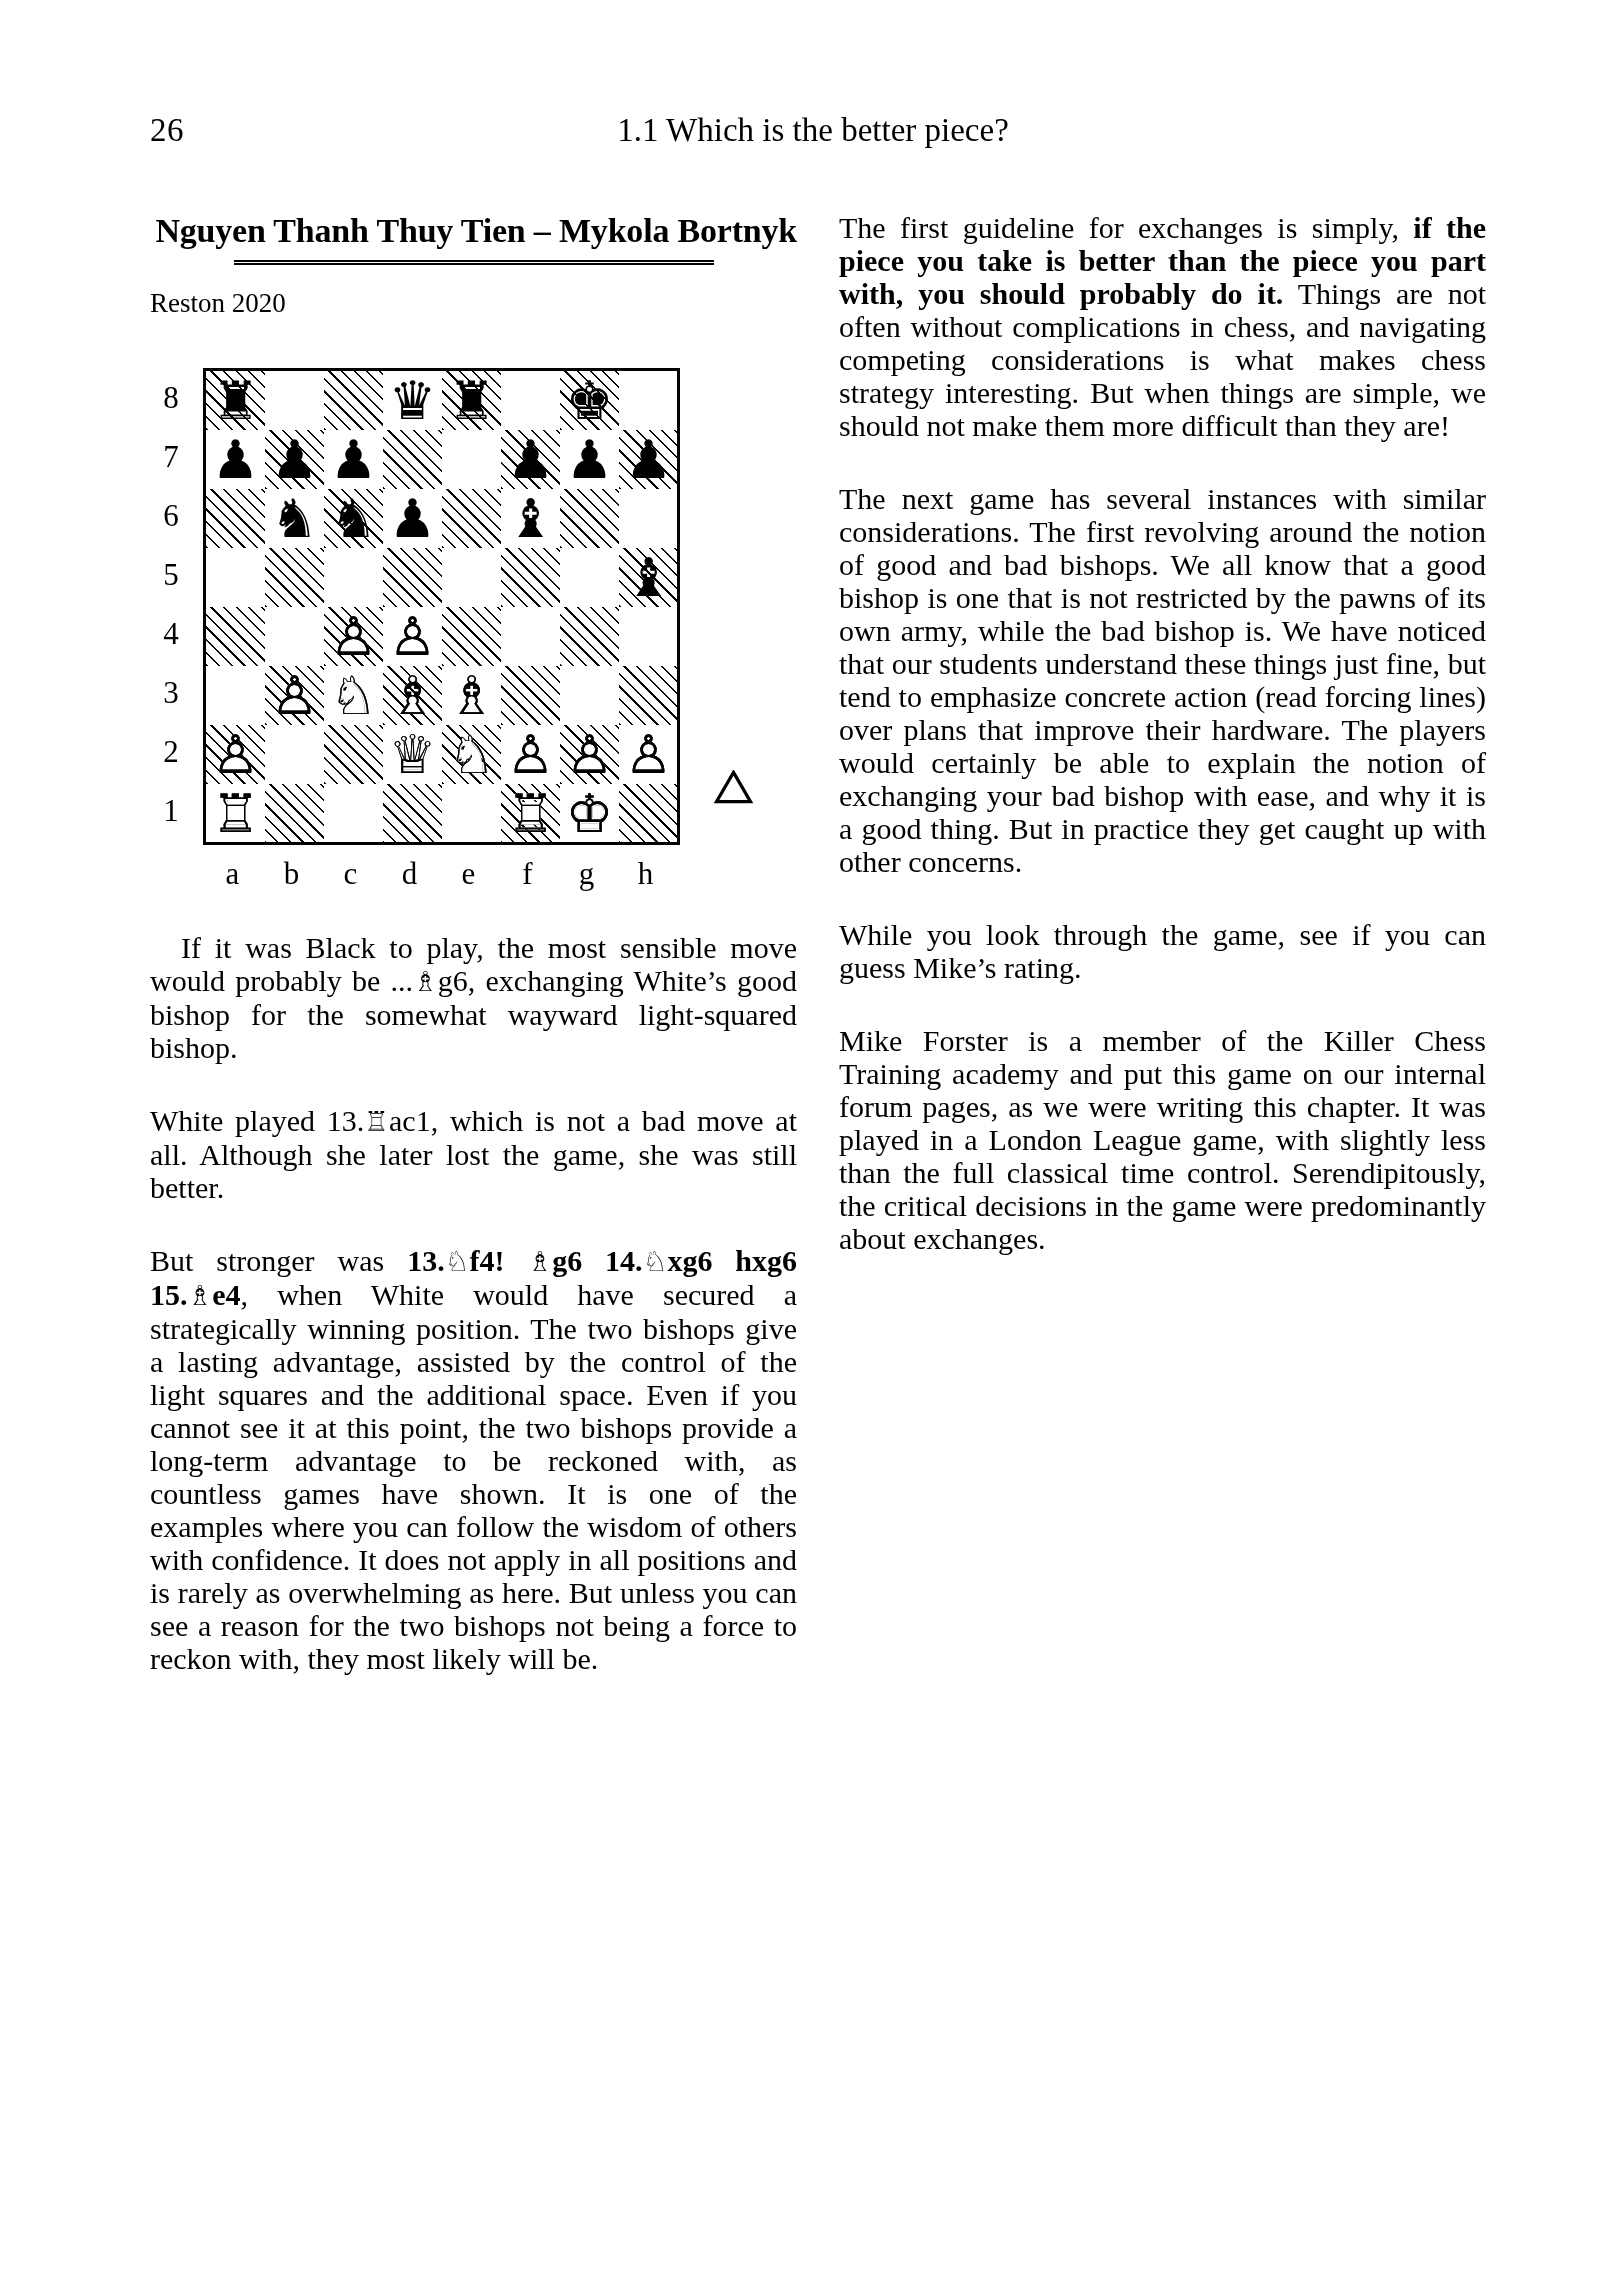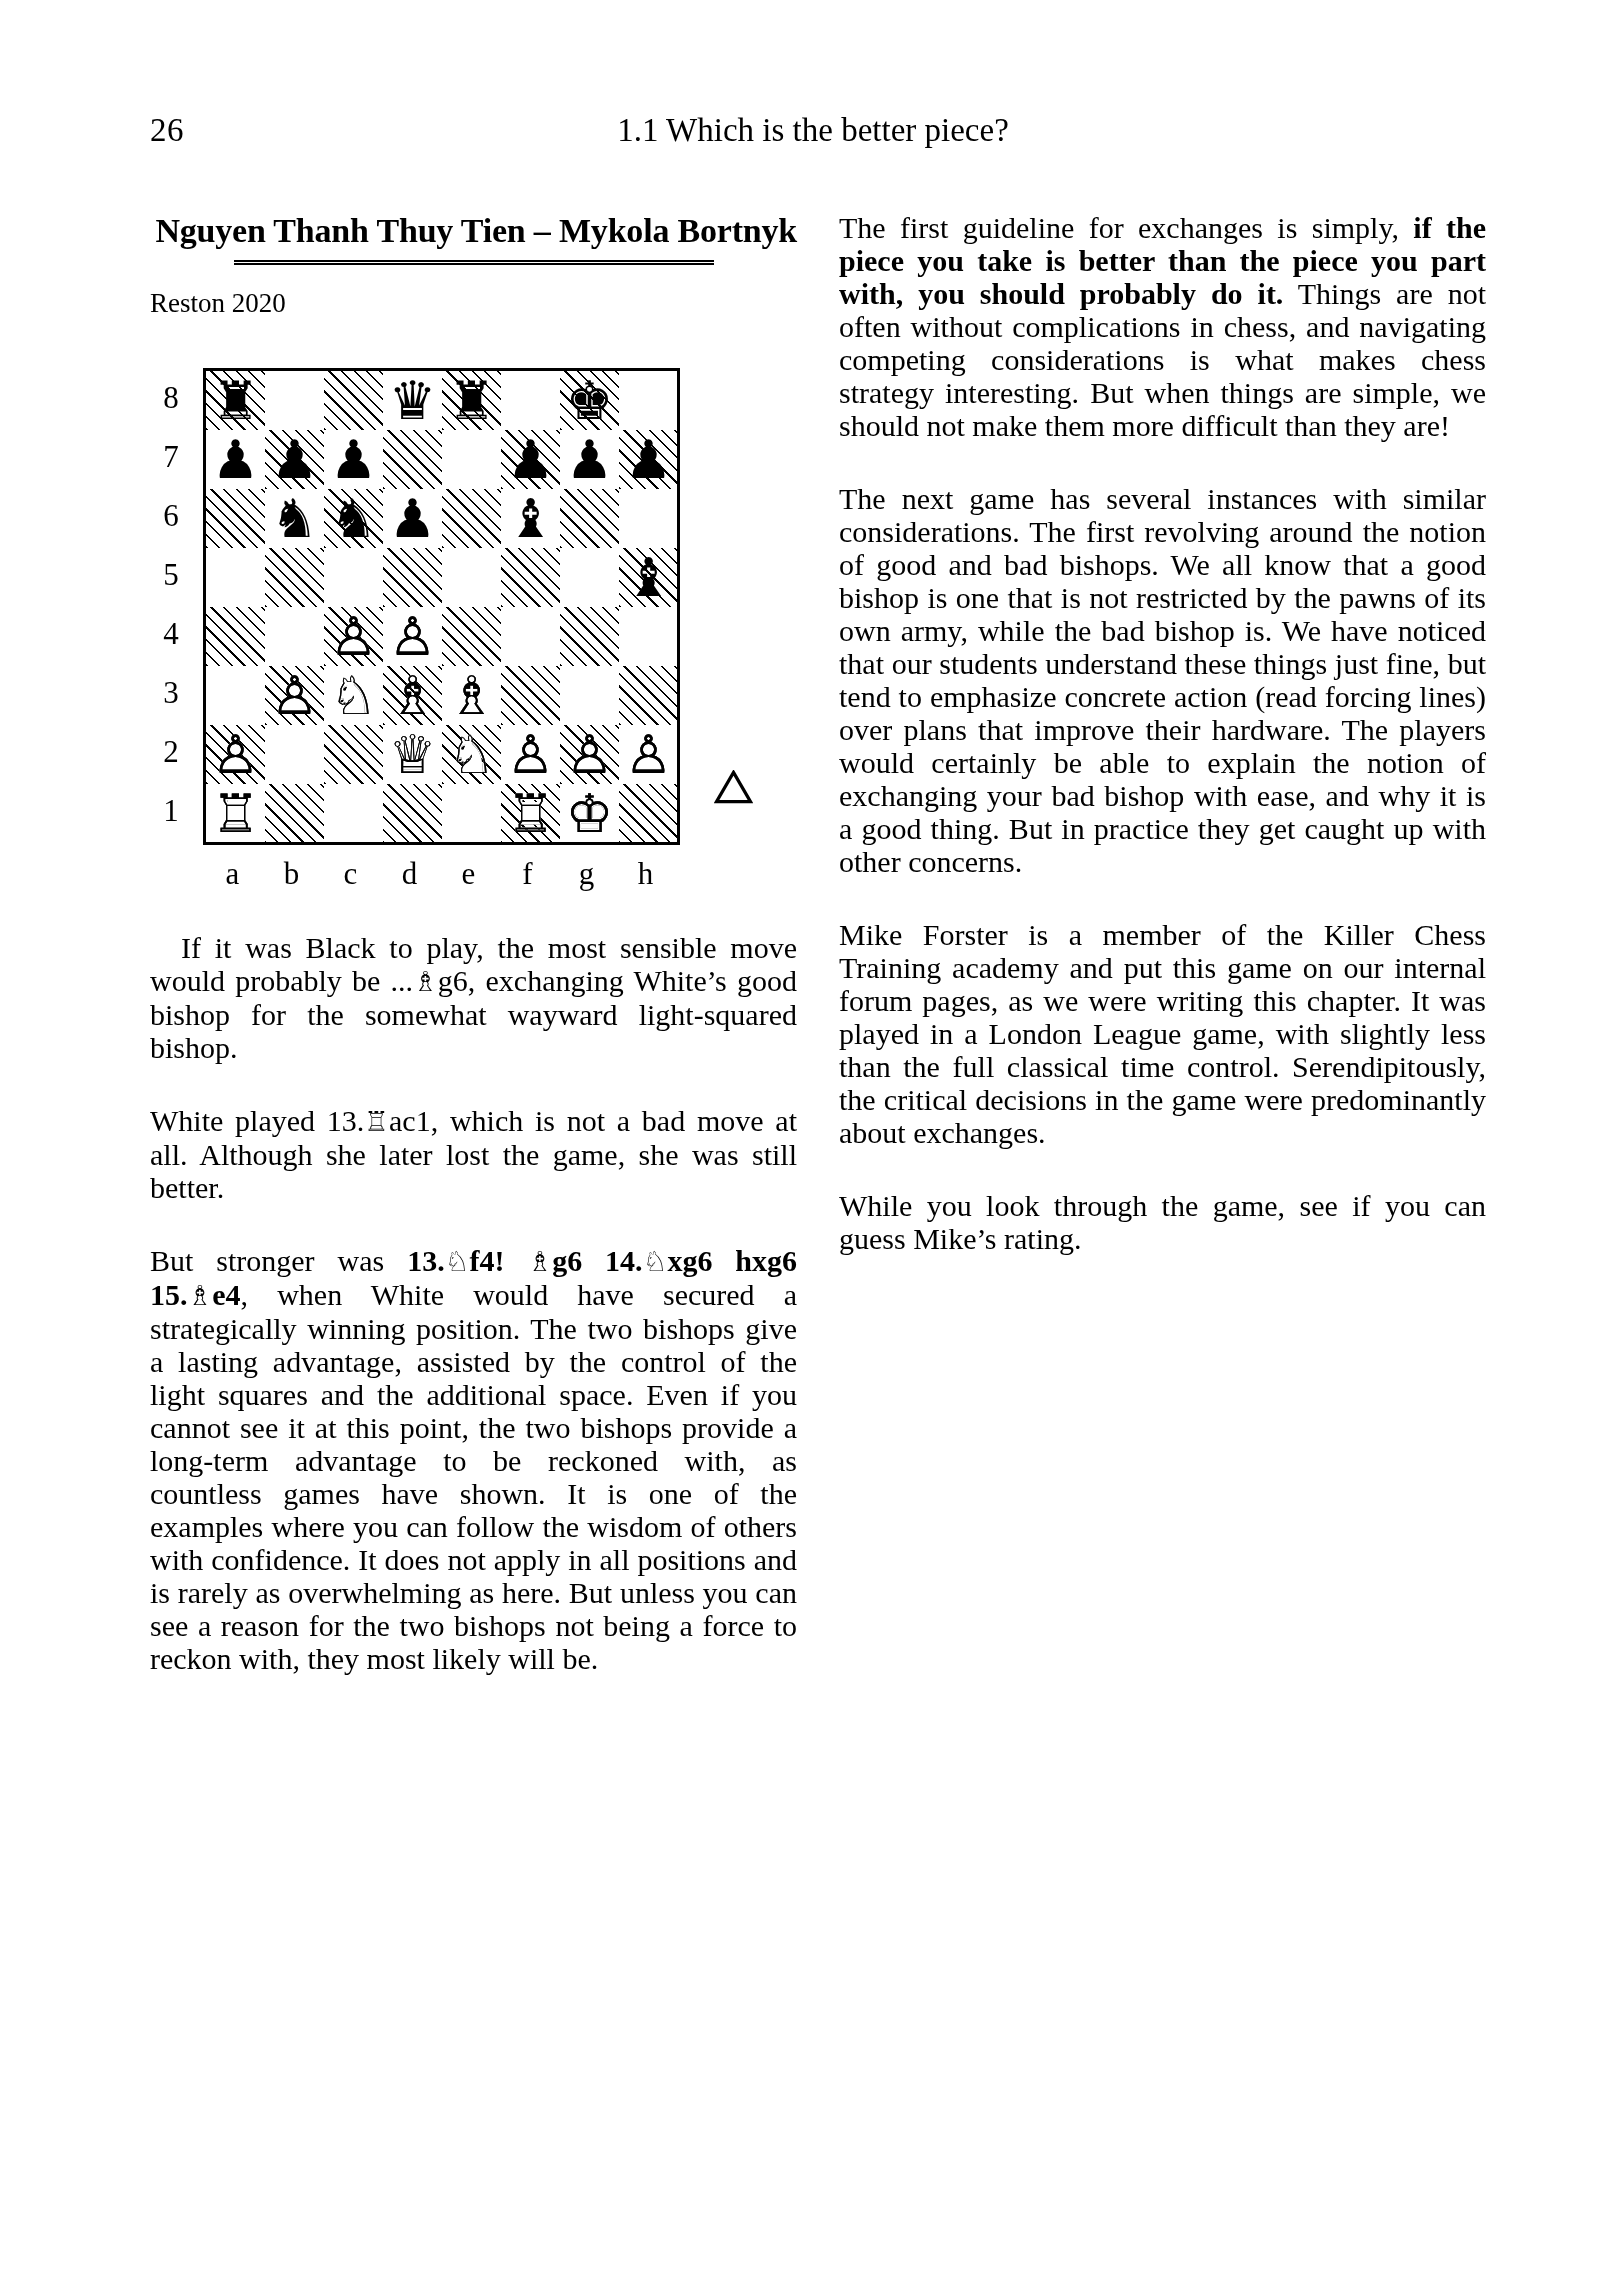--- a/index.html
+++ b/index.html
@@ -451,19 +451,19 @@
         <p class="body indent first-para"><span>If it was Black to play, the most sensible move would probably be ...</span><span class="pc">♗</span><span>g6, exchanging White’s good bishop for the somewhat wayward light-squared bishop.</span></p>
         <p class="body"><span>White played 13.</span><span class="pc">♖</span><span>ac1, which is not a bad move at all. Although she later lost the game, she was still better.</span></p>
         <p class="body"><span>But stronger was </span><span style="font-weight: bold;">13.</span><span class="pc" style="font-weight: bold;">♘</span><span style="font-weight: bold;">f4! </span><span class="pc" style="font-weight: bold;">♗</span><span style="font-weight: bold;">g6 14.</span><span class="pc" style="font-weight: bold;">♘</span><span style="font-weight: bold;">xg6 hxg6 15.</span><span class="pc" style="font-weight: bold;">♗</span><span style="font-weight: bold;">e4</span><span>, when White would have secured a strategically winning position. The two bishops give a lasting advantage, assisted by the control of the light squares and the additional space. Even if you cannot see it at this point, the two bishops provide a long-term advantage to be reckoned with, as countless games have shown. It is one of the examples where you can follow the wisdom of others with confidence. It does not apply in all positions and is rarely as overwhelming as here. But unless you can see a reason for the two bishops not being a force to reckon with, they most likely will be.</span></p>
       </div>
   </div>
 
   <div class="col col-right">
     <div id="right-paras">
         <p class="body"><span>The first guideline for exchanges is simply, </span><span style="font-weight: bold;">if the piece you take is better than the piece you part with, you should probably do it.</span><span> Things are not often without complications in chess, and navigating competing considerations is what makes chess strategy interesting. But when things are simple, we should not make them more difficult than they are!</span></p>
         <p class="body"><span>The next game has several instances with similar considerations. The first revolving around the notion of good and bad bishops. We all know that a good bishop is one that is not restricted by the pawns of its own army, while the bad bishop is. We have noticed that our students understand these things just fine, but tend to emphasize concrete action (read forcing lines) over plans that improve their hardware. The players would certainly be able to explain the notion of exchanging your bad bishop with ease, and why it is a good thing. But in practice they get caught up with other concerns.</span></p>
+        <p class="body"><span>While you look through the game, see if you can guess Mike’s rating.</span></p>
         <p class="body"><span>Mike Forster is a member of the Killer Chess Training academy and put this game on our internal forum pages, as we were writing this chapter. It was played in a London League game, with slightly less than the full classical time control. Serendipitously, the critical decisions in the game were predominantly about exchanges.</span></p>
-        <p class="body"><span>While you look through the game, see if you can guess Mike’s rating.</span></p>
       </div>
   </div>
 
 </div>
 
 
 </body></html>

